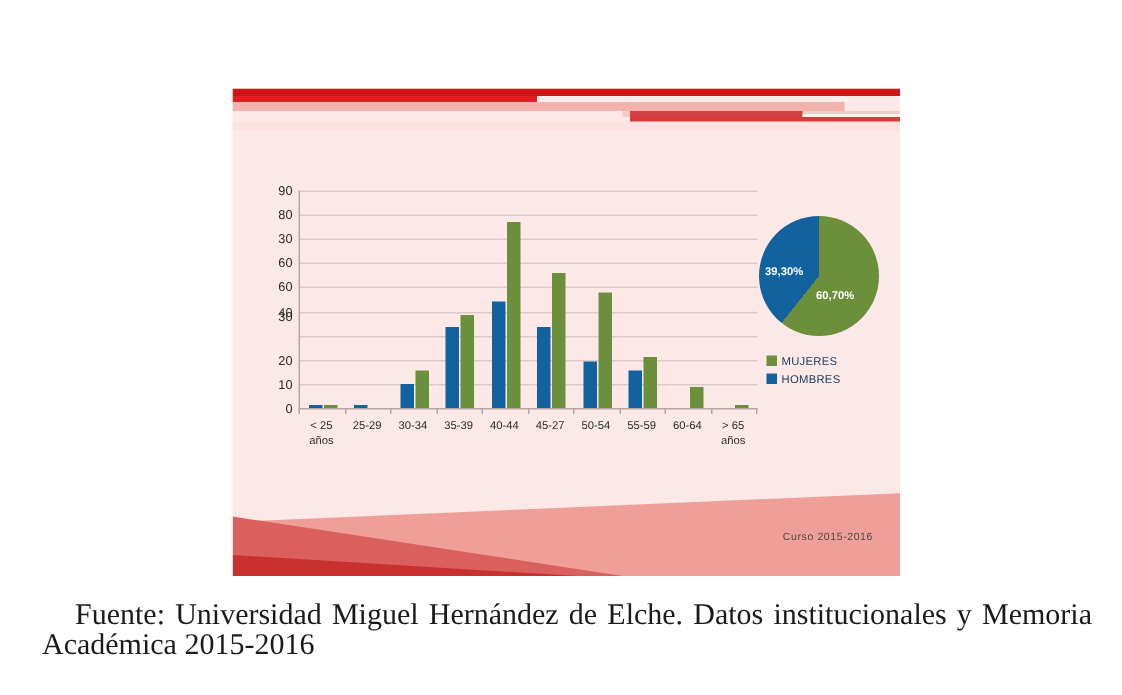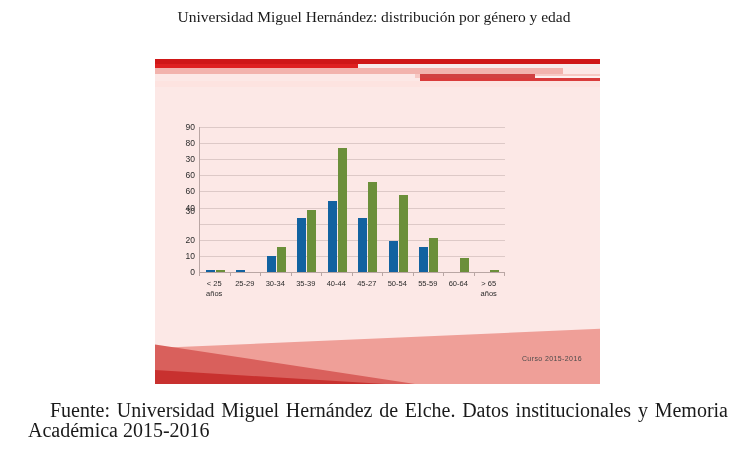--- a/index.html
+++ b/index.html
@@ -113,21 +113,20 @@
     font-family:"Liberation Serif", serif;
     font-size:20px; color:#1a1a1a; line-height:20px;
     text-align:justify;
   }
   .source .indent{display:inline-block;width:22px;}
 </style>
 </head>
 <body>
 
 <div class="caption">
-  <span class="l2">Universidad Miguel  Hernández: distribución por género y edad</span>
 </div>
 
 <div class="slide">
 
   <div class="band band-a"></div>
   <div class="band band-b"></div>
   <div class="band band-c"></div>
   <div class="band band-d"></div>
   <div class="band band-e"></div>
   <div class="band band-f"></div>
@@ -223,20 +222,36 @@
         <div>35-39</div>
         <div>40-44</div>
         <div>45-27</div>
         <div>50-54</div>
         <div>55-59</div>
         <div>60-64</div>
         <div>&gt; 65<br>años</div>
       </div>
   </div>
 
+  <div class="pie-wrap">
+    <div class="pie" id="pie" style="background: conic-gradient(rgb(107, 143, 58) 0deg, rgb(107, 143, 58) 218.52deg, rgb(18, 98, 160) 218.52deg, rgb(18, 98, 160) 360deg);">
+      <span class="pie-lbl lbl-h">39,30%</span>
+      <span class="pie-lbl lbl-m">60,70%</span>
+    </div>
+    <div class="legend">
+      <div class="lg-row">
+        <span class="sw m"></span>
+        <span>MUJERES</span>
+      </div>
+      <div class="lg-row">
+        <span class="sw h"></span>
+        <span>HOMBRES</span>
+      </div>
+    </div>
+  </div>
 
   <div class="wedge wedge-1"></div>
   <div class="wedge wedge-2"></div>
   <div class="wedge wedge-3"></div>
   <div class="curso">Curso 2015-2016</div>
 </div>
 
 <div class="source">
   <span class="indent"></span><span>Fuente: Universidad Miguel Hernández de Elche. Datos institucionales y Memoria Académica 2015-2016</span>
 </div>

